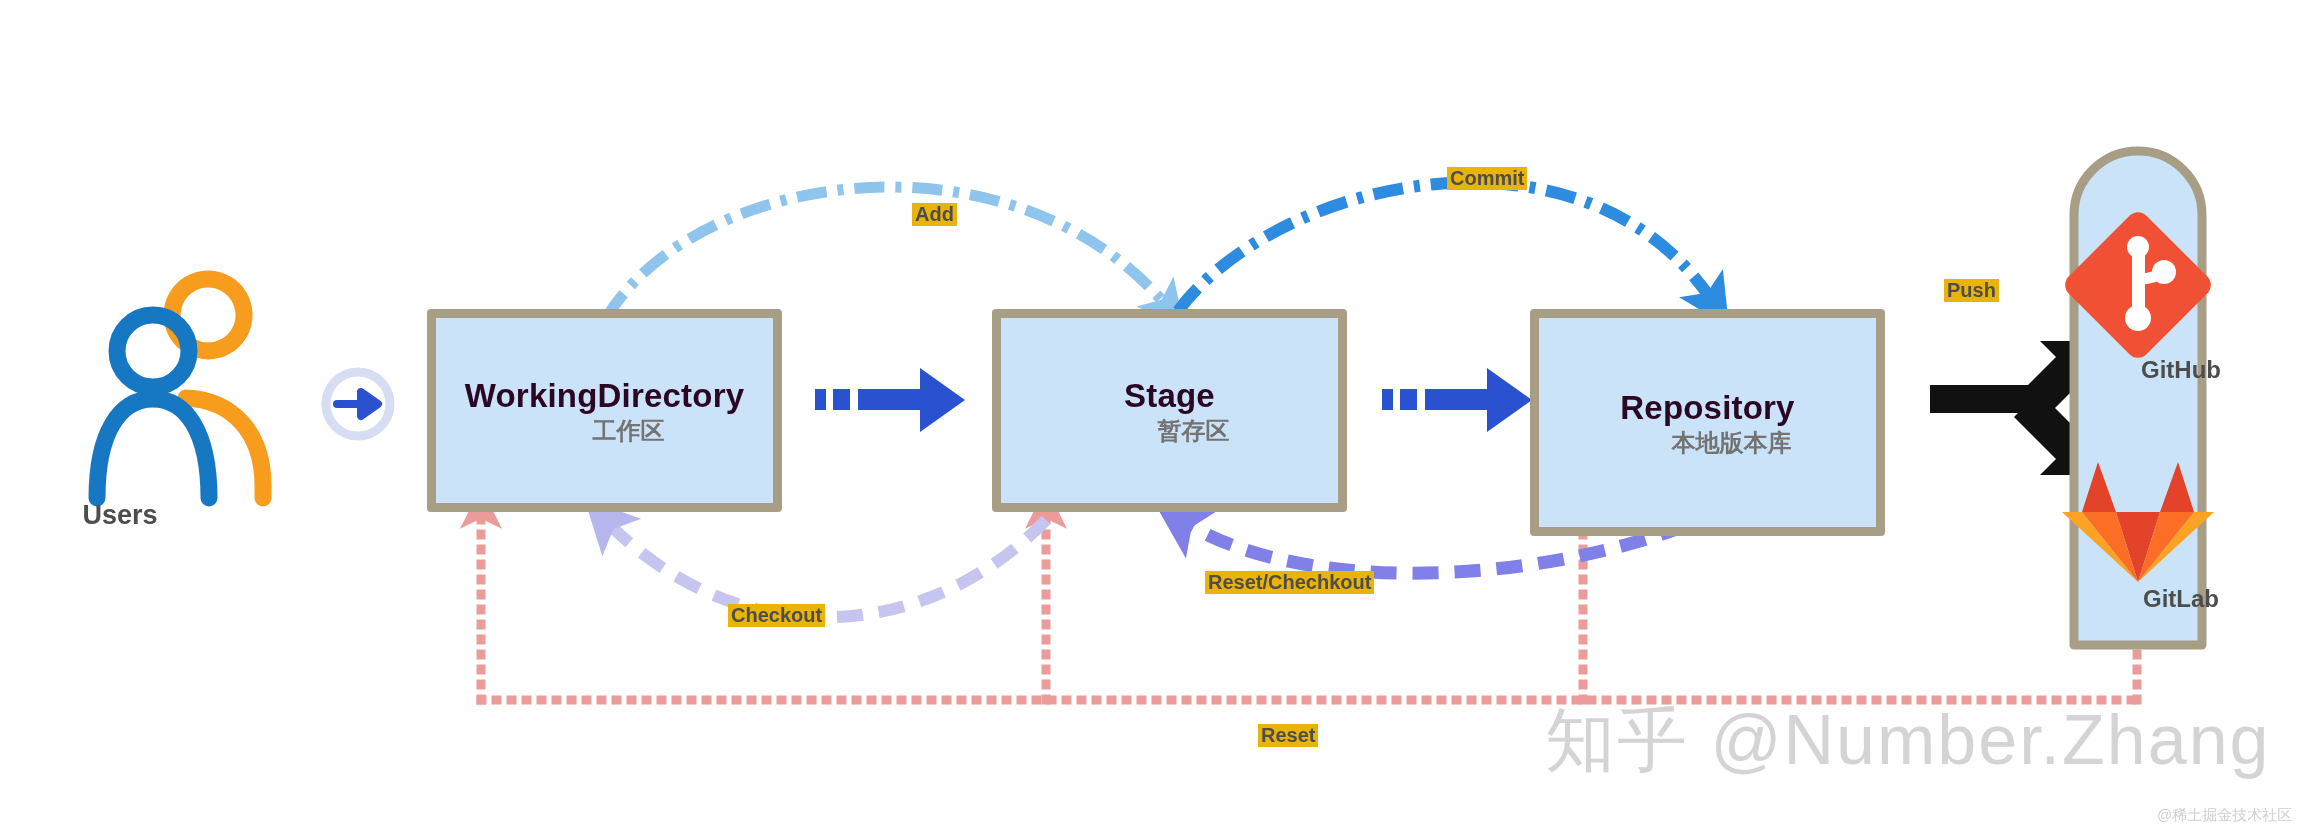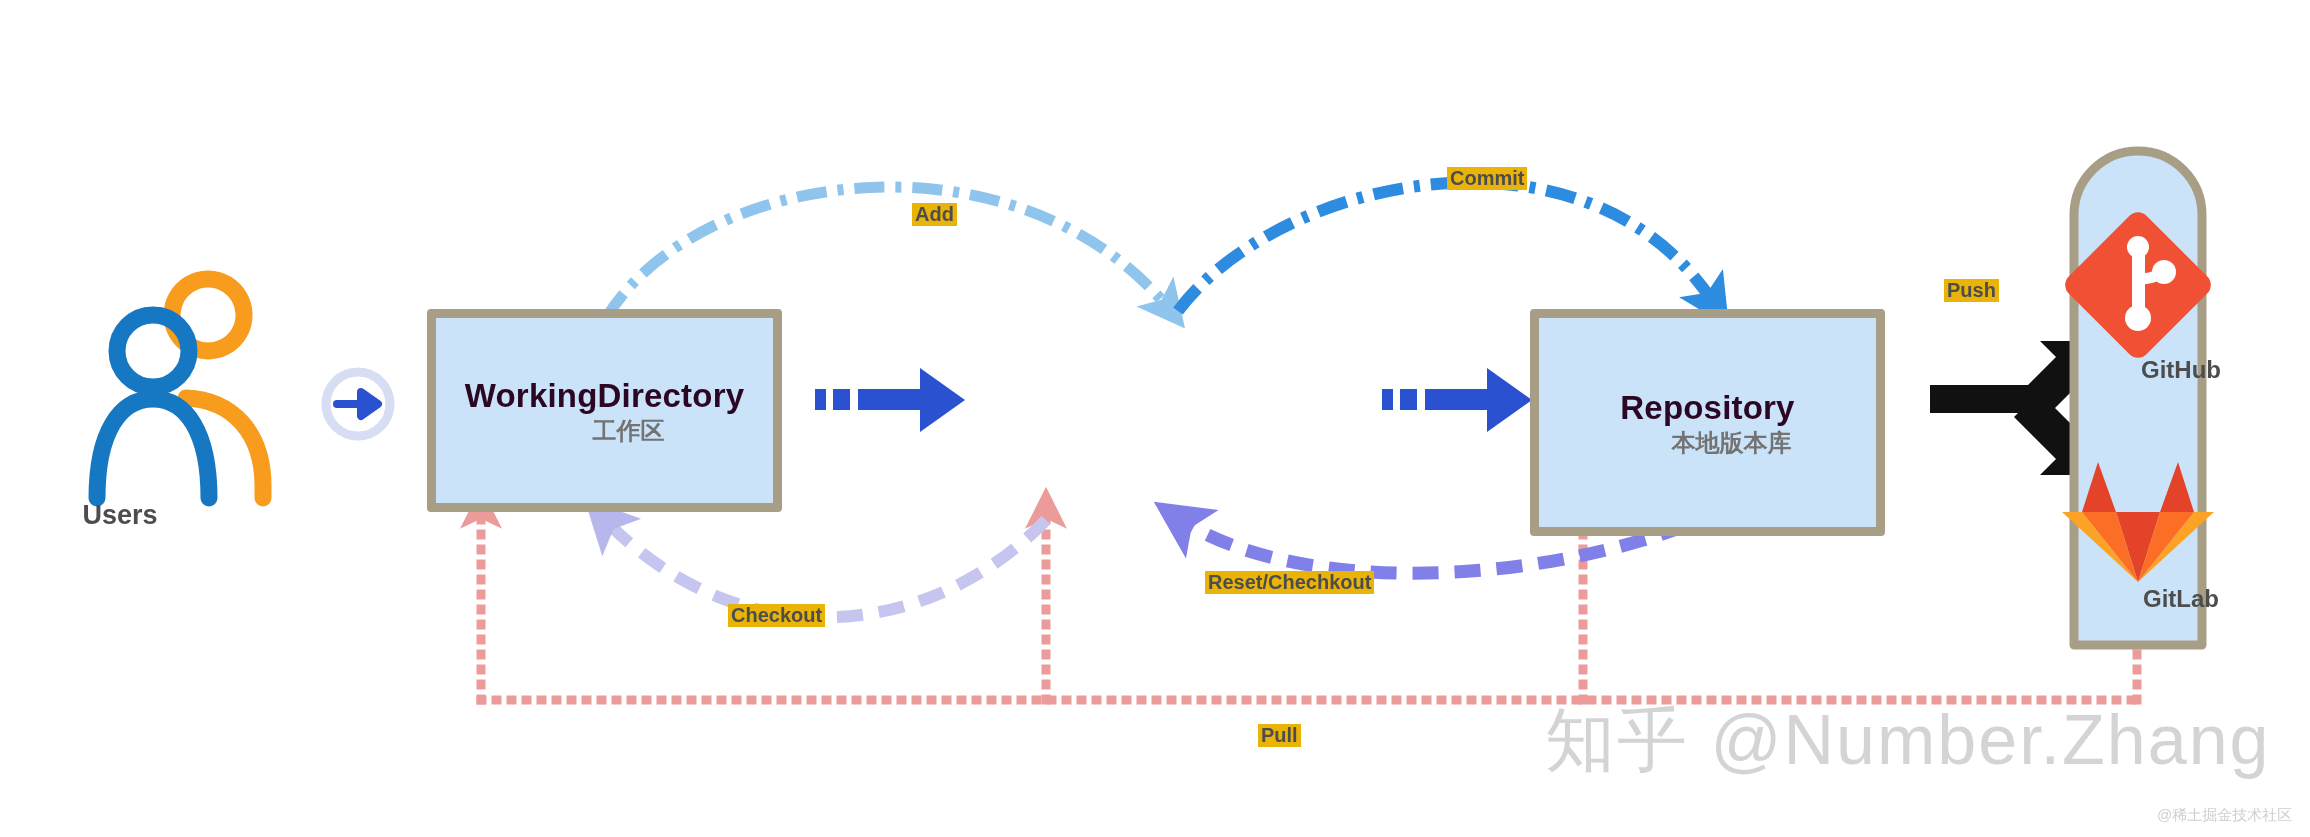--- a/index.html
+++ b/index.html
@@ -245,34 +245,38 @@
 
       <path d="M 56 -8 L 22 -8 L 0 62 Z" fill="#fc6d26"></path>
     </g>
   </svg>
 
   <div class="stage-box" id="box-working-directory" style="left:427px; top:309px; width:355px; height:203px;">
     <div class="stage-title-en">WorkingDirectory</div>
     <div class="stage-title-cn">工作区</div>
   </div>
 
+  <div class="stage-box" id="box-stage" style="left:992px; top:309px; width:355px; height:203px;">
+    <div class="stage-title-en">Stage</div>
+    <div class="stage-title-cn">暂存区</div>
+  </div>
 
   <div class="stage-box" id="box-repository" style="left:1530px; top:309px; width:355px; height:227px;">
     <div class="stage-title-en">Repository</div>
     <div class="stage-title-cn">本地版本库</div>
   </div>
 
   <div id="users-label">Users</div>
 
   <div class="remote-label" id="github-label">GitHub</div>
   <div class="remote-label" id="gitlab-label">GitLab</div>
 
   <div class="edge-label" id="label-add">Add</div>
   <div class="edge-label" id="label-commit">Commit</div>
   <div class="edge-label" id="label-checkout">Checkout</div>
   <div class="edge-label" id="label-reset">Reset/Chechkout</div>
   <div class="edge-label" id="label-push">Push</div>
-  <div class="edge-label" id="label-pull">Pull</div>
+  <div class="edge-label" id="label-pull">Reset</div>
 
   <div id="watermark-main">知乎 @Number.Zhang</div>
   <div id="watermark-sub">@稀土掘金技术社区</div>
 
 </div>
 
 </body></html>

